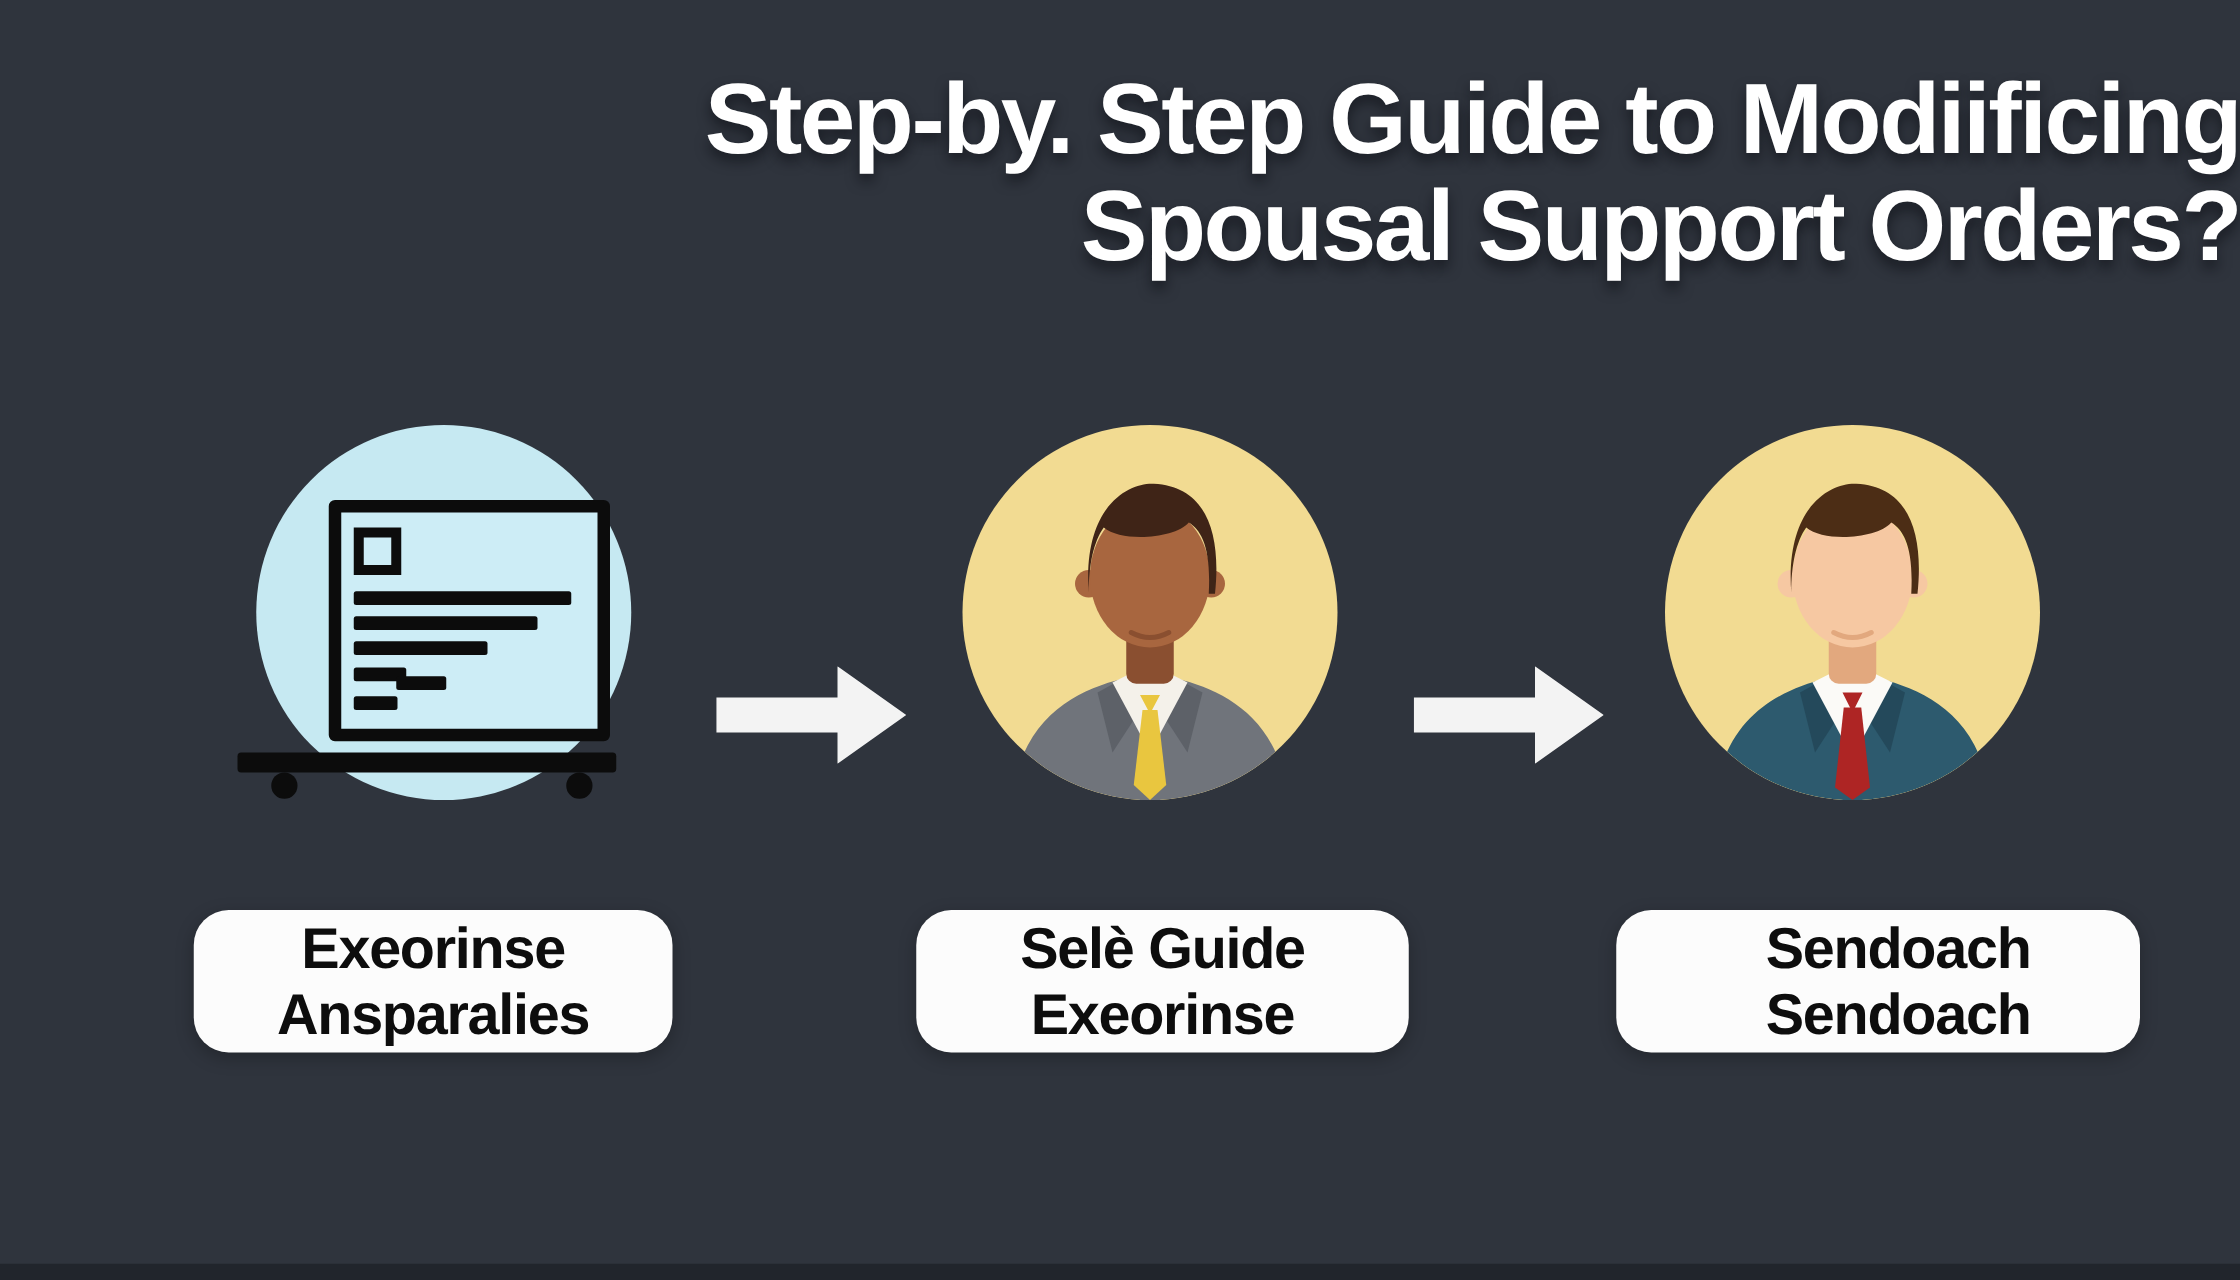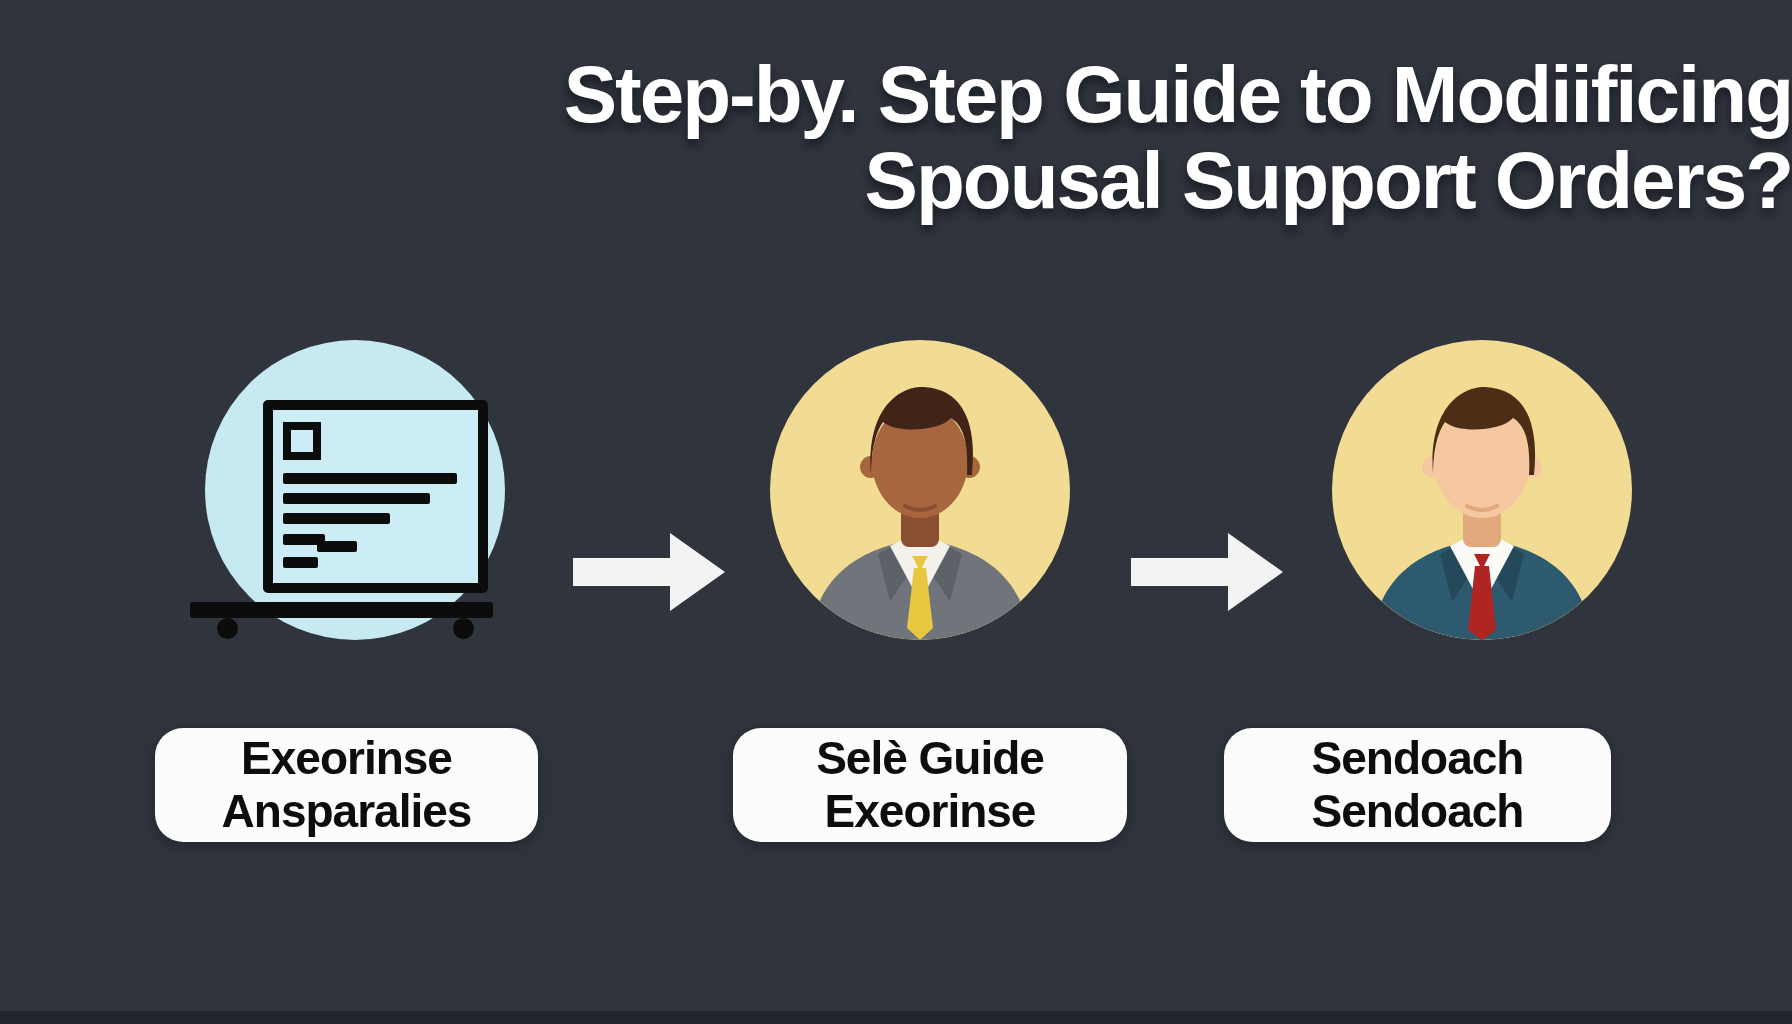--- a/index.html
+++ b/index.html
@@ -58,21 +58,21 @@
     background:var(--label-box-bg,#fcfcfc);
     border-radius:28px;
     display:flex;flex-direction:column;justify-content:center;align-items:center;
     color:var(--label-text,#0d0d0d);
     font-weight:800;font-size:46px;line-height:1.16;letter-spacing:-1px;
     text-align:center;
     box-shadow:0 4px 14px rgba(0,0,0,.25);
   }
   .box-1{left:155px;width:383px;}
   .box-2{left:733px;width:394px;}
-  .box-3{left:1224px;width:387px;}
+  .box-3{left:1293px;width:387px;padding-left:32px;}
   .bottom-strip{position:absolute;left:0;right:0;bottom:0;height:13px;background:#21252c;}
 </style>
 </head>
 <body>
 
 <div class="canvas">
 
   <div class="title">
     <div>Step-by. Step Guide to Modiificing</div>
     <div>Spousal Support Orders?</div>

